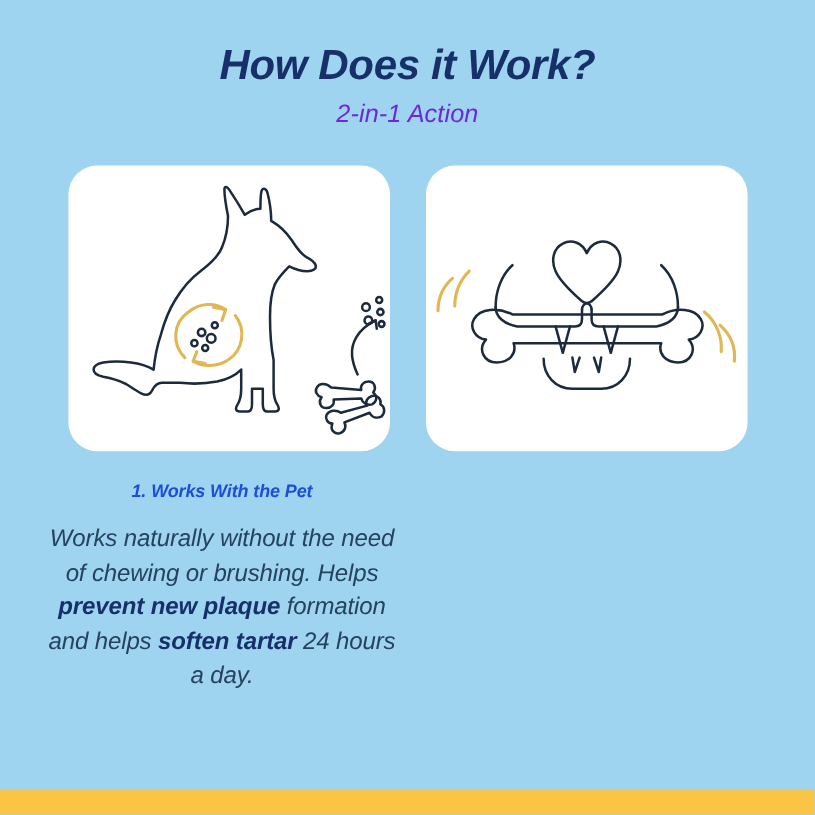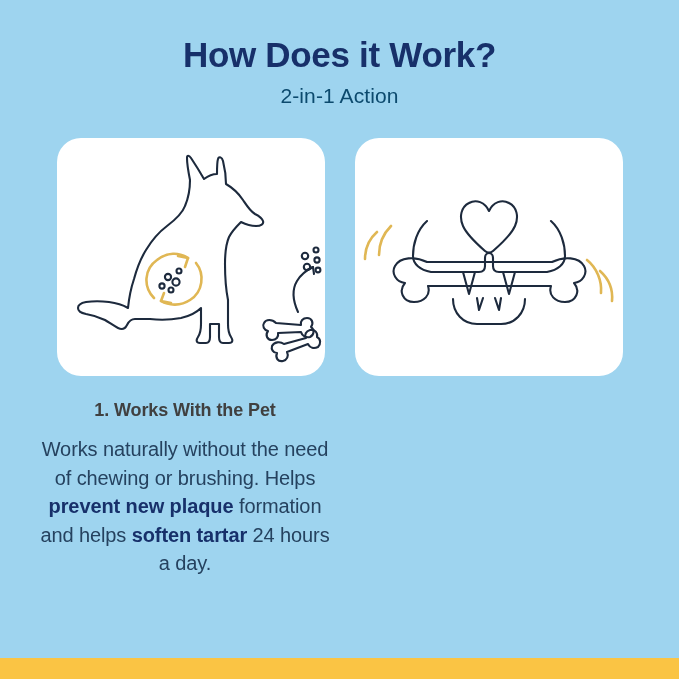--- a/index.html
+++ b/index.html
@@ -13,41 +13,42 @@
     font-family: "Liberation Sans", sans-serif;
     overflow: hidden;
     position: relative;
   }
   #page {
     position: relative;
     width: 679px;
     height: 632px;
     background: #9ED4EF;
     box-sizing: border-box;
+    font-style: italic;
   }
   
   .header {
     position: absolute;
     top: 34px;
     left: 0;
     width: 679px;
     text-align: center;
   }
   .title {
     font-size: 35px;
     font-weight: bold;
     color: #17306A;
     letter-spacing: -0.3px;
     line-height: 42px;
     margin: 0;
   }
   .subtitle {
     font-size: 21px;
     font-weight: normal;
-    color: #0c4a6e;
+    color: #6d28d9;
     line-height: 28px;
     margin: 6px 0 0 0;
     letter-spacing: 0.1px;
   }
   
   .cards {
     position: absolute;
     top: 138px;
     left: 57px;
     width: 566px;
@@ -77,23 +78,23 @@
     left: 40px;
     width: 599px;
     display: flex;
     justify-content: space-between;
   }
   .col {
     width: 290px;
     text-align: center;
   }
   .col-heading {
-    font-size: 18px;
+    font-size: 15px;
     font-weight: bold;
-    color: #404040;
+    color: #1d4ed8;
     line-height: 24px;
     margin: 0 0 13px 0;
     letter-spacing: -0.1px;
   }
   .col-body {
     font-size: 20px;
     font-weight: normal;
     color: #25425F;
     line-height: 28.5px;
     margin: 0;

